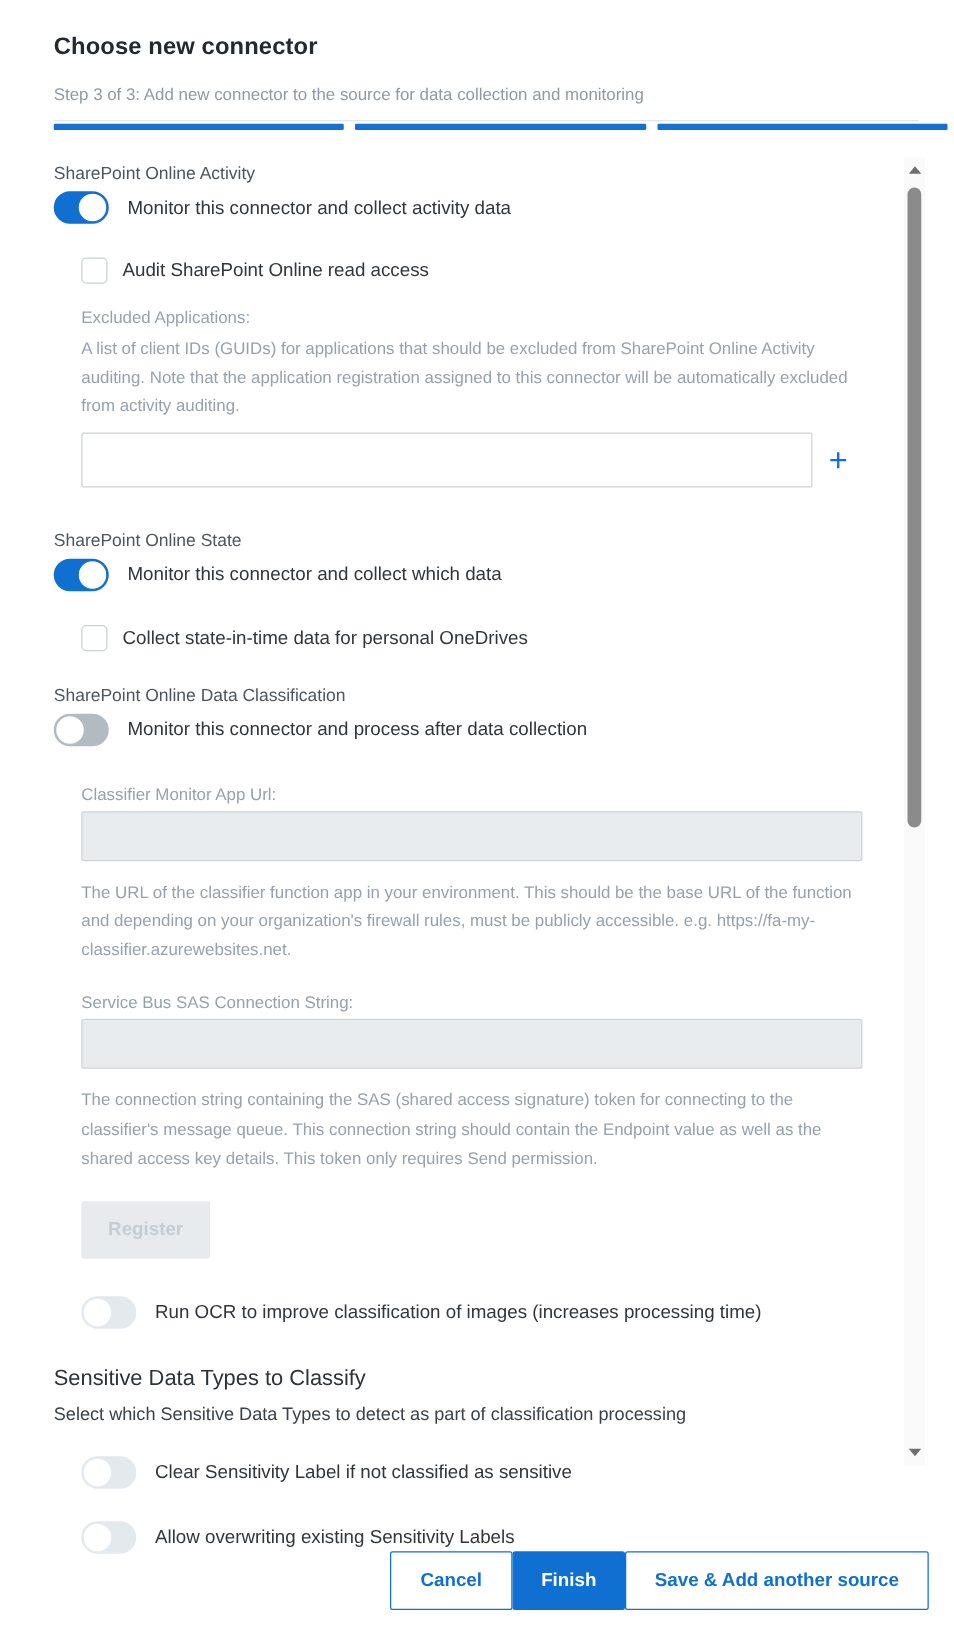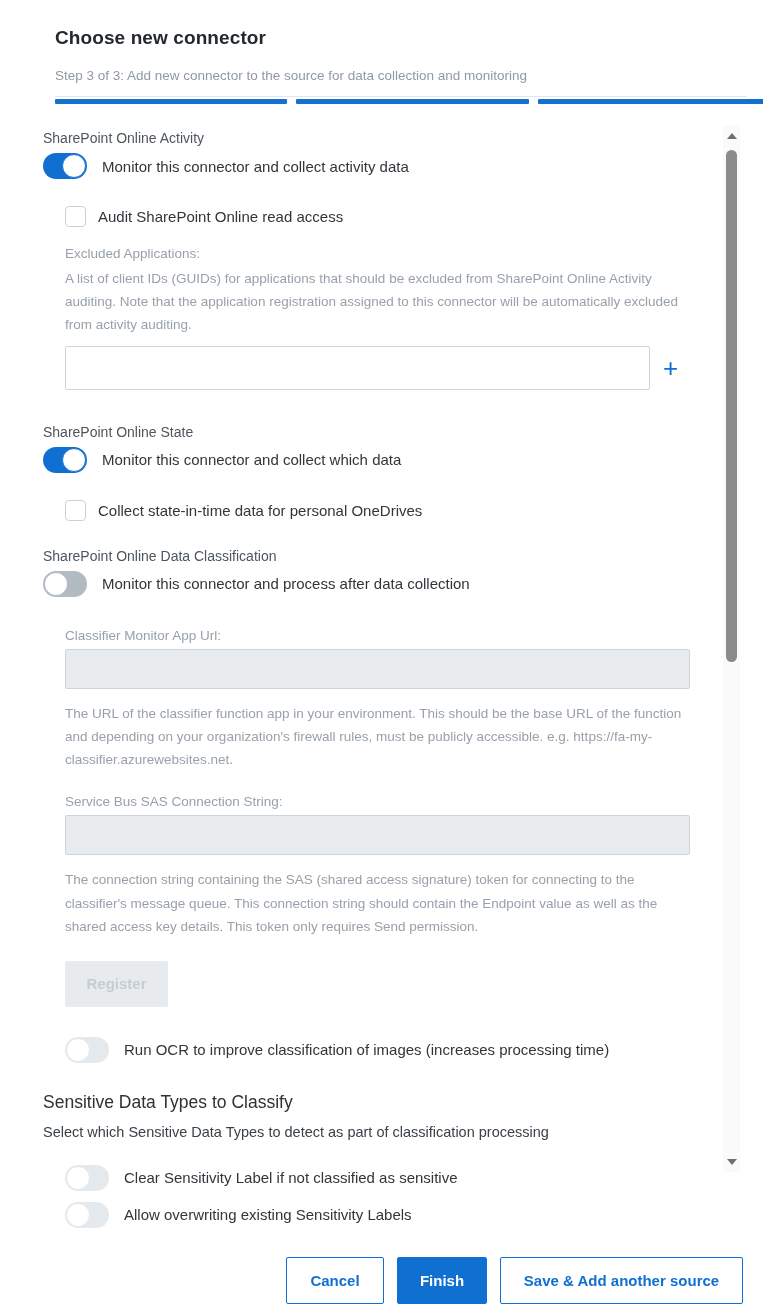--- a/index.html
+++ b/index.html
@@ -10,21 +10,21 @@
   }
   .page {
     position: relative;
     width: 763px;
     height: 1313px;
     background: #ffffff;
     overflow: hidden;
   }
 
   
-  .header { padding: 27px 30px 0 55px; }
+  .header { padding: 27px 30px 0 43px; }
   .page-title {
     font-size: 19px;
     font-weight: 700;
     color: #24292f;
     margin-bottom: 19px;
     letter-spacing: 0.1px;
   }
   .step-subtitle {
     font-size: 13.5px;
     color: #8f99a4;
@@ -161,21 +161,21 @@
     font-weight: 700;
   }
 
   .indent { margin-left: 22px; }
   .mt30 { margin-top: 30px; }
   .mt34 { margin-top: 34px; }
   .mt27 { margin-top: 27px; }
   .mt31 { margin-top: 31px; }
   .mt23 { margin-top: 23px; }
   .mt25 { margin-top: 25px; }
-  .mt26 { margin-top: 11px; }
+  .mt26 { margin-top: 26px; }
 
   .big-heading {
     font-size: 17.5px;
     font-weight: 400;
     color: #2d3237;
     margin-top: 29px;
   }
   .sub-heading {
     font-size: 14.5px;
     color: #3a4148;
@@ -223,23 +223,23 @@
     height: 512px;
     background: #8b8b8b;
     border-radius: 6px;
     cursor: pointer;
   }
 
   
   .footer {
     position: absolute;
     right: 20px;
-    bottom: 9px;
-    display: flex;
-    gap: 13px;
+    bottom: 25px;
+    display: flex;
+    gap: 0;
   }
   .btn {
     height: 47px;
     border-radius: 2px;
     font-family: inherit;
     font-size: 15px;
     font-weight: 700;
     cursor: pointer;
   }
   .btn.outline {

